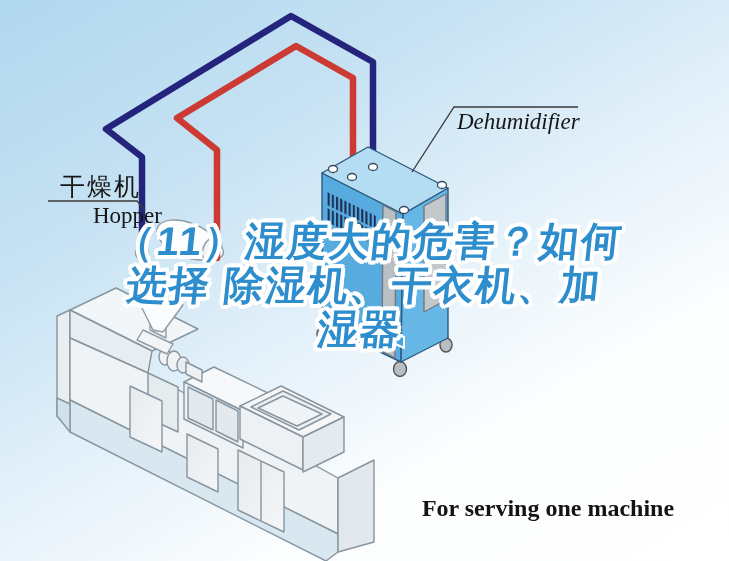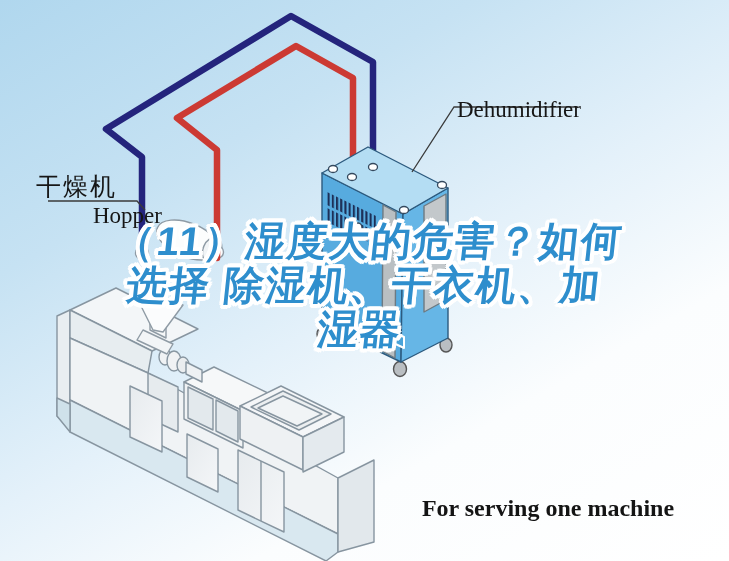--- a/index.html
+++ b/index.html
@@ -132,24 +132,24 @@
         <ellipse cx="358" cy="228" rx="4" ry="5"></ellipse>
       </g>
     </g>
 
     <g stroke="#3a3a3a" stroke-width="1.3">
       <path d="M48,201 L137,201 L145,210" fill="none"></path>
       <path d="M578,107 L454,107 L412,172" fill="none"></path>
     </g>
   </svg>
 
-  <div class="lbl lbl-zh" style="left:36px;top:170px;">干燥机</div>
+  <div class="lbl lbl-zh" style="left:60px;top:170px;">干燥机</div>
   <div class="lbl lbl-en" style="left:54px;top:203px;margin-left:39px;">Hopper</div>
 
-  <div class="lbl lbl-en" style="left:457px;top:97px;">Dehumidifier</div>
+  <div class="lbl lbl-en" style="left:457px;top:109px;font-style:italic;">Dehumidifier</div>
 
   <div id="title">
     <div>（11）湿度大的危害？如何</div>
     <div>选择 除湿机、干衣机、加</div>
     <div>湿器</div>
   </div>
 
   <div id="caption-en">For serving one machine</div>
 
 </div>

